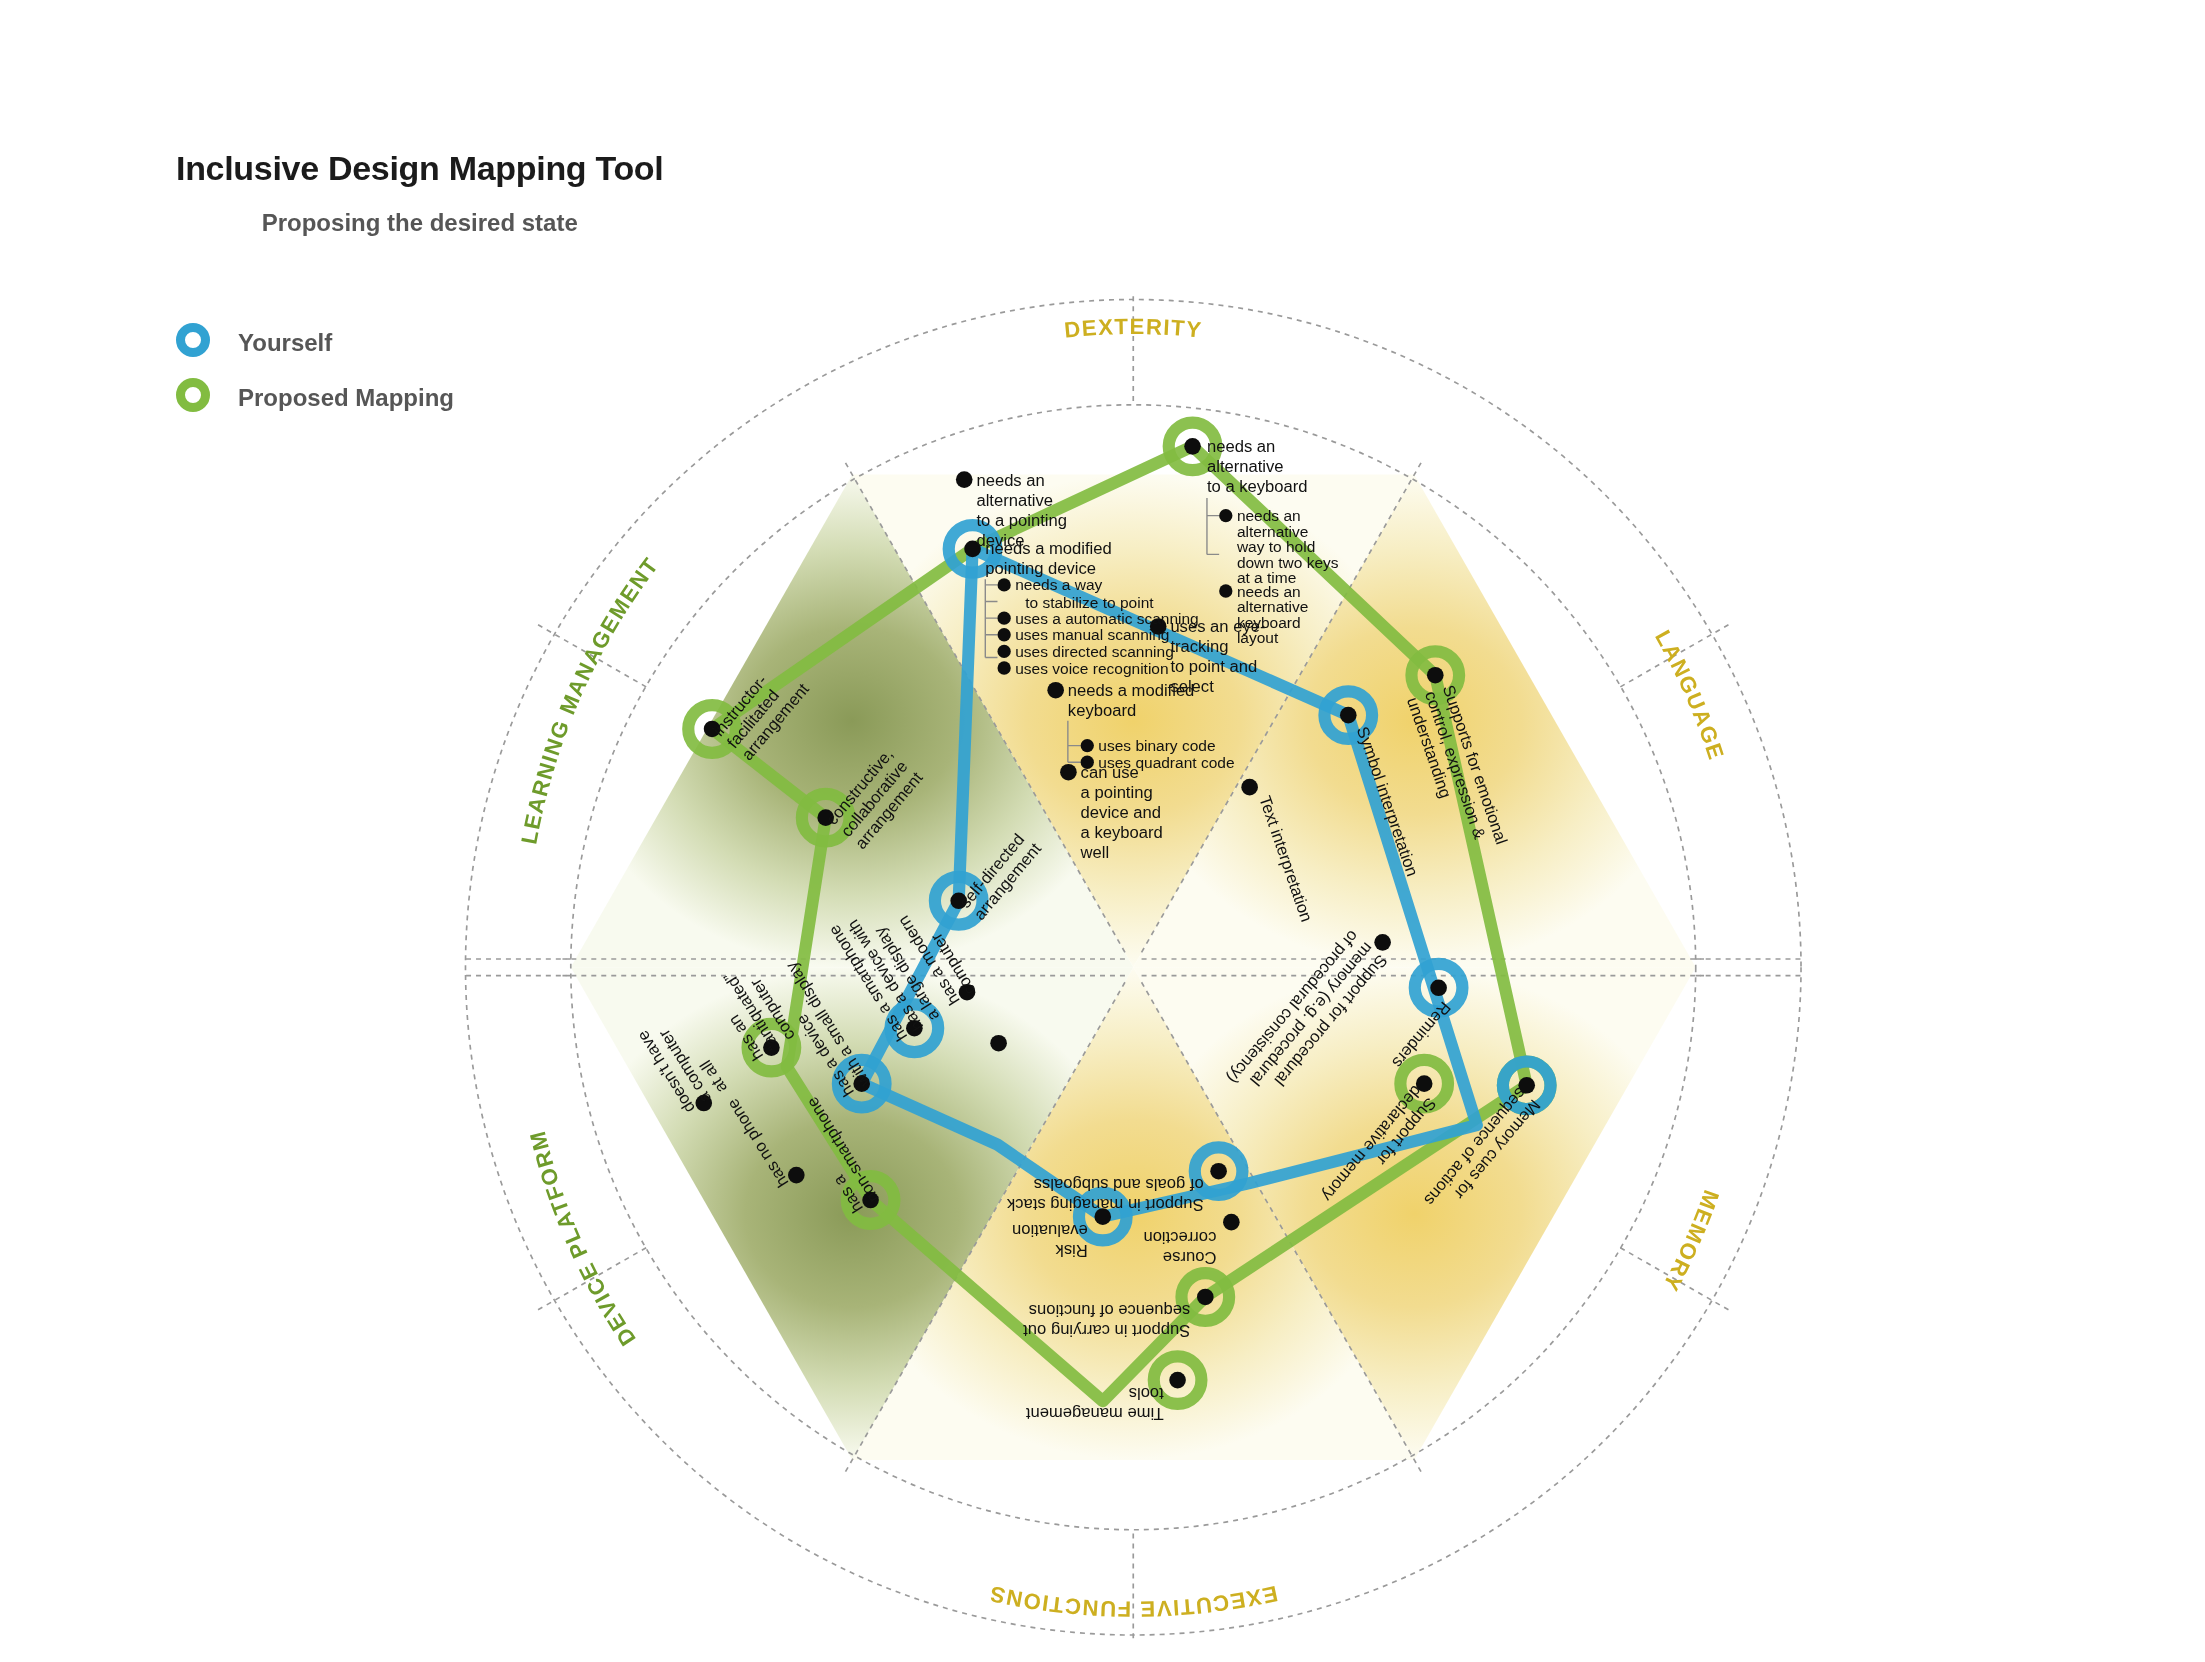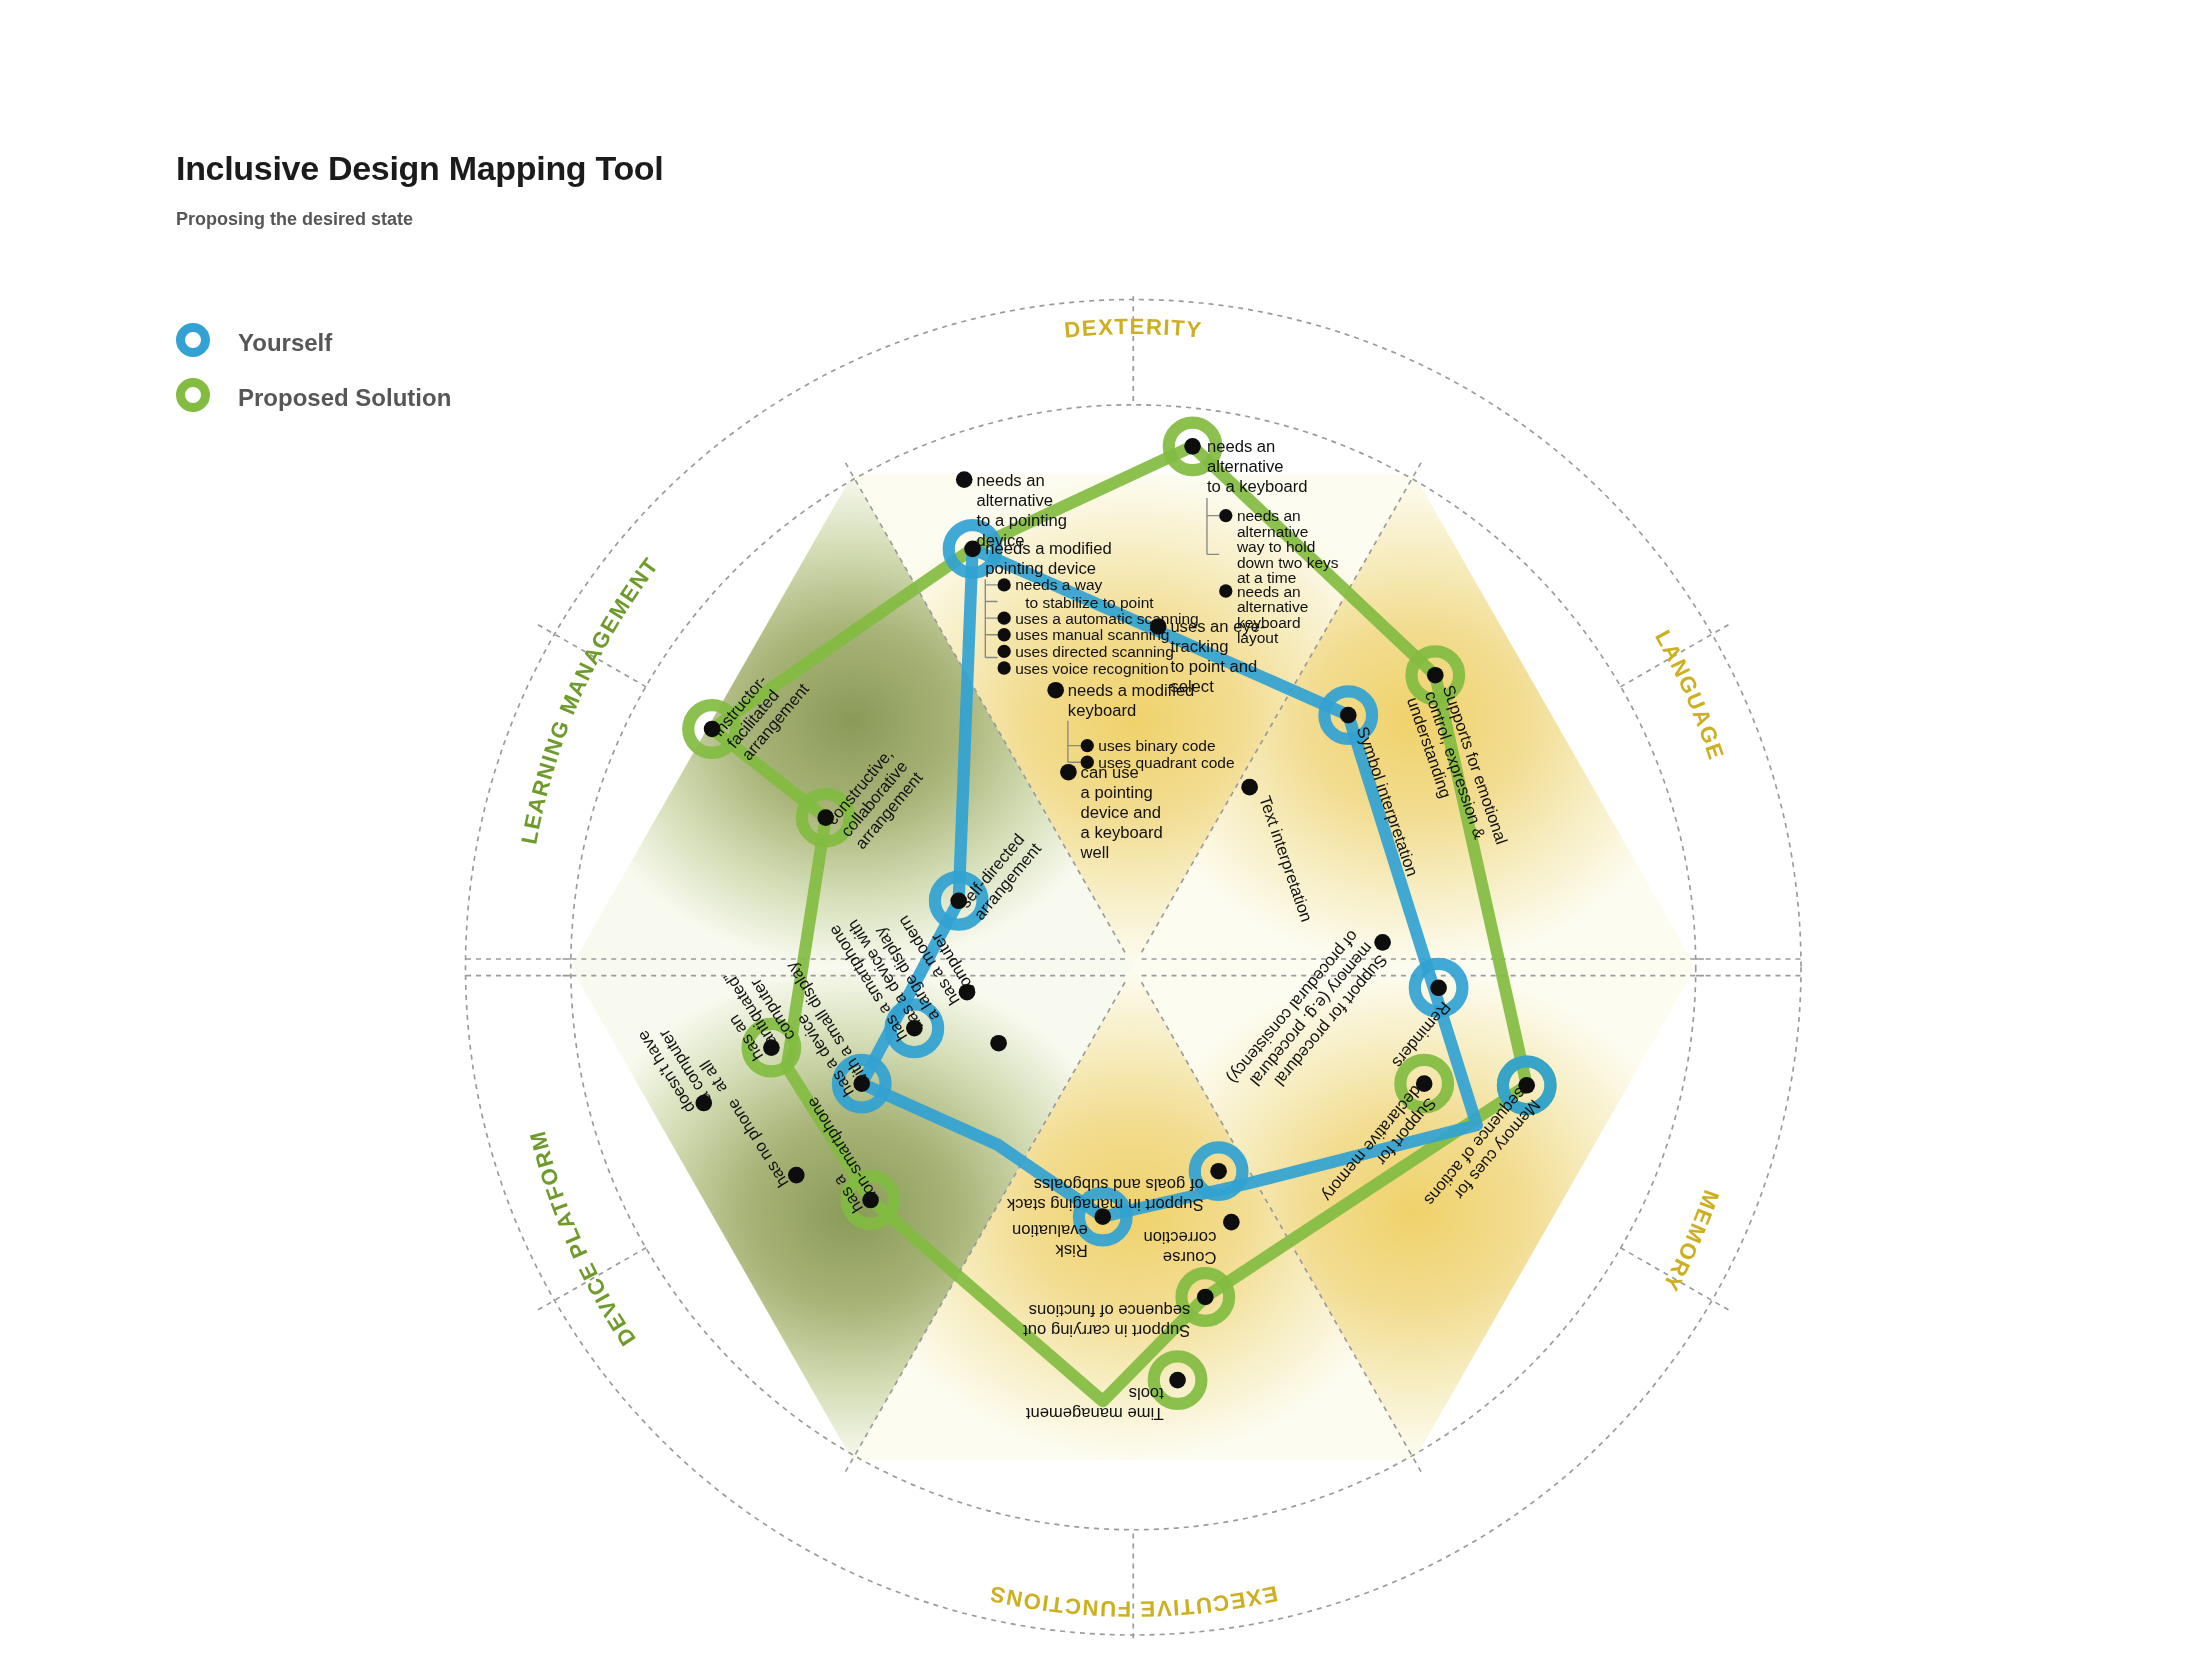--- a/index.html
+++ b/index.html
@@ -1,20 +1,20 @@
 <!DOCTYPE html>
 <html style="font-size:9px"><head>
 <meta charset="utf-8">
 <style>
   html,body{margin:0;padding:0;background:#ffffff;}
   body{width:2205px;height:1663px;position:relative;overflow:hidden;
        font-family:"Liberation Sans","DejaVu Sans",sans-serif;}
   #header{position:absolute;left:176px;top:127px;margin-top:22px;}
   #title{font-size:34px;font-weight:bold;color:#1b1b1b;letter-spacing:-0.3px;margin:0;}
-  #subtitle{font-size:18px;font-weight:bold;color:#565656;margin:0;padding-top:21px;}
+  #subtitle{font-size:24px;font-weight:bold;color:#565656;margin:0;padding-top:21px;text-align:center;}
   #legend{position:absolute;left:176px;top:302px;}
   .legend-row{display:flex;align-items:flex-end;height:55px;}
   .legend-ring{width:34px;height:34px;border-radius:50%;box-sizing:border-box;}
   .legend-label{font-size:24px;font-weight:bold;color:#565656;margin-left:28px;}
   #wheel{position:absolute;left:0;top:0;width:2205px;height:1663px;}
   text{font-family:"Liberation Sans","DejaVu Sans",sans-serif;}
 </style>
 </head>
 <body>
 
@@ -23,21 +23,21 @@
   <div id="subtitle">Proposing the desired state</div>
 </div>
 
 <div id="legend">
   <div class="legend-row">
     <span class="legend-ring" style="border:9.4px solid #31A2D2;"></span>
     <span class="legend-label">Yourself</span>
   </div>
   <div class="legend-row">
     <span class="legend-ring" style="border:9.4px solid #82BC41;"></span>
-    <span class="legend-label">Proposed Solution</span>
+    <span class="legend-label">Proposed Mapping</span>
   </div>
 </div>
 
 <svg id="wheel" viewBox="0 0 3979 3000">
   <defs>
     <radialGradient id="gWarm" cx="0.5" cy="0.5" r="0.5">
       <stop offset="0%" stop-color="#F0D26B"></stop>
       <stop offset="38%" stop-color="#F2DC90"></stop>
       <stop offset="70%" stop-color="#F7EEC4"></stop>
       <stop offset="100%" stop-color="#FDFCF1"></stop>

